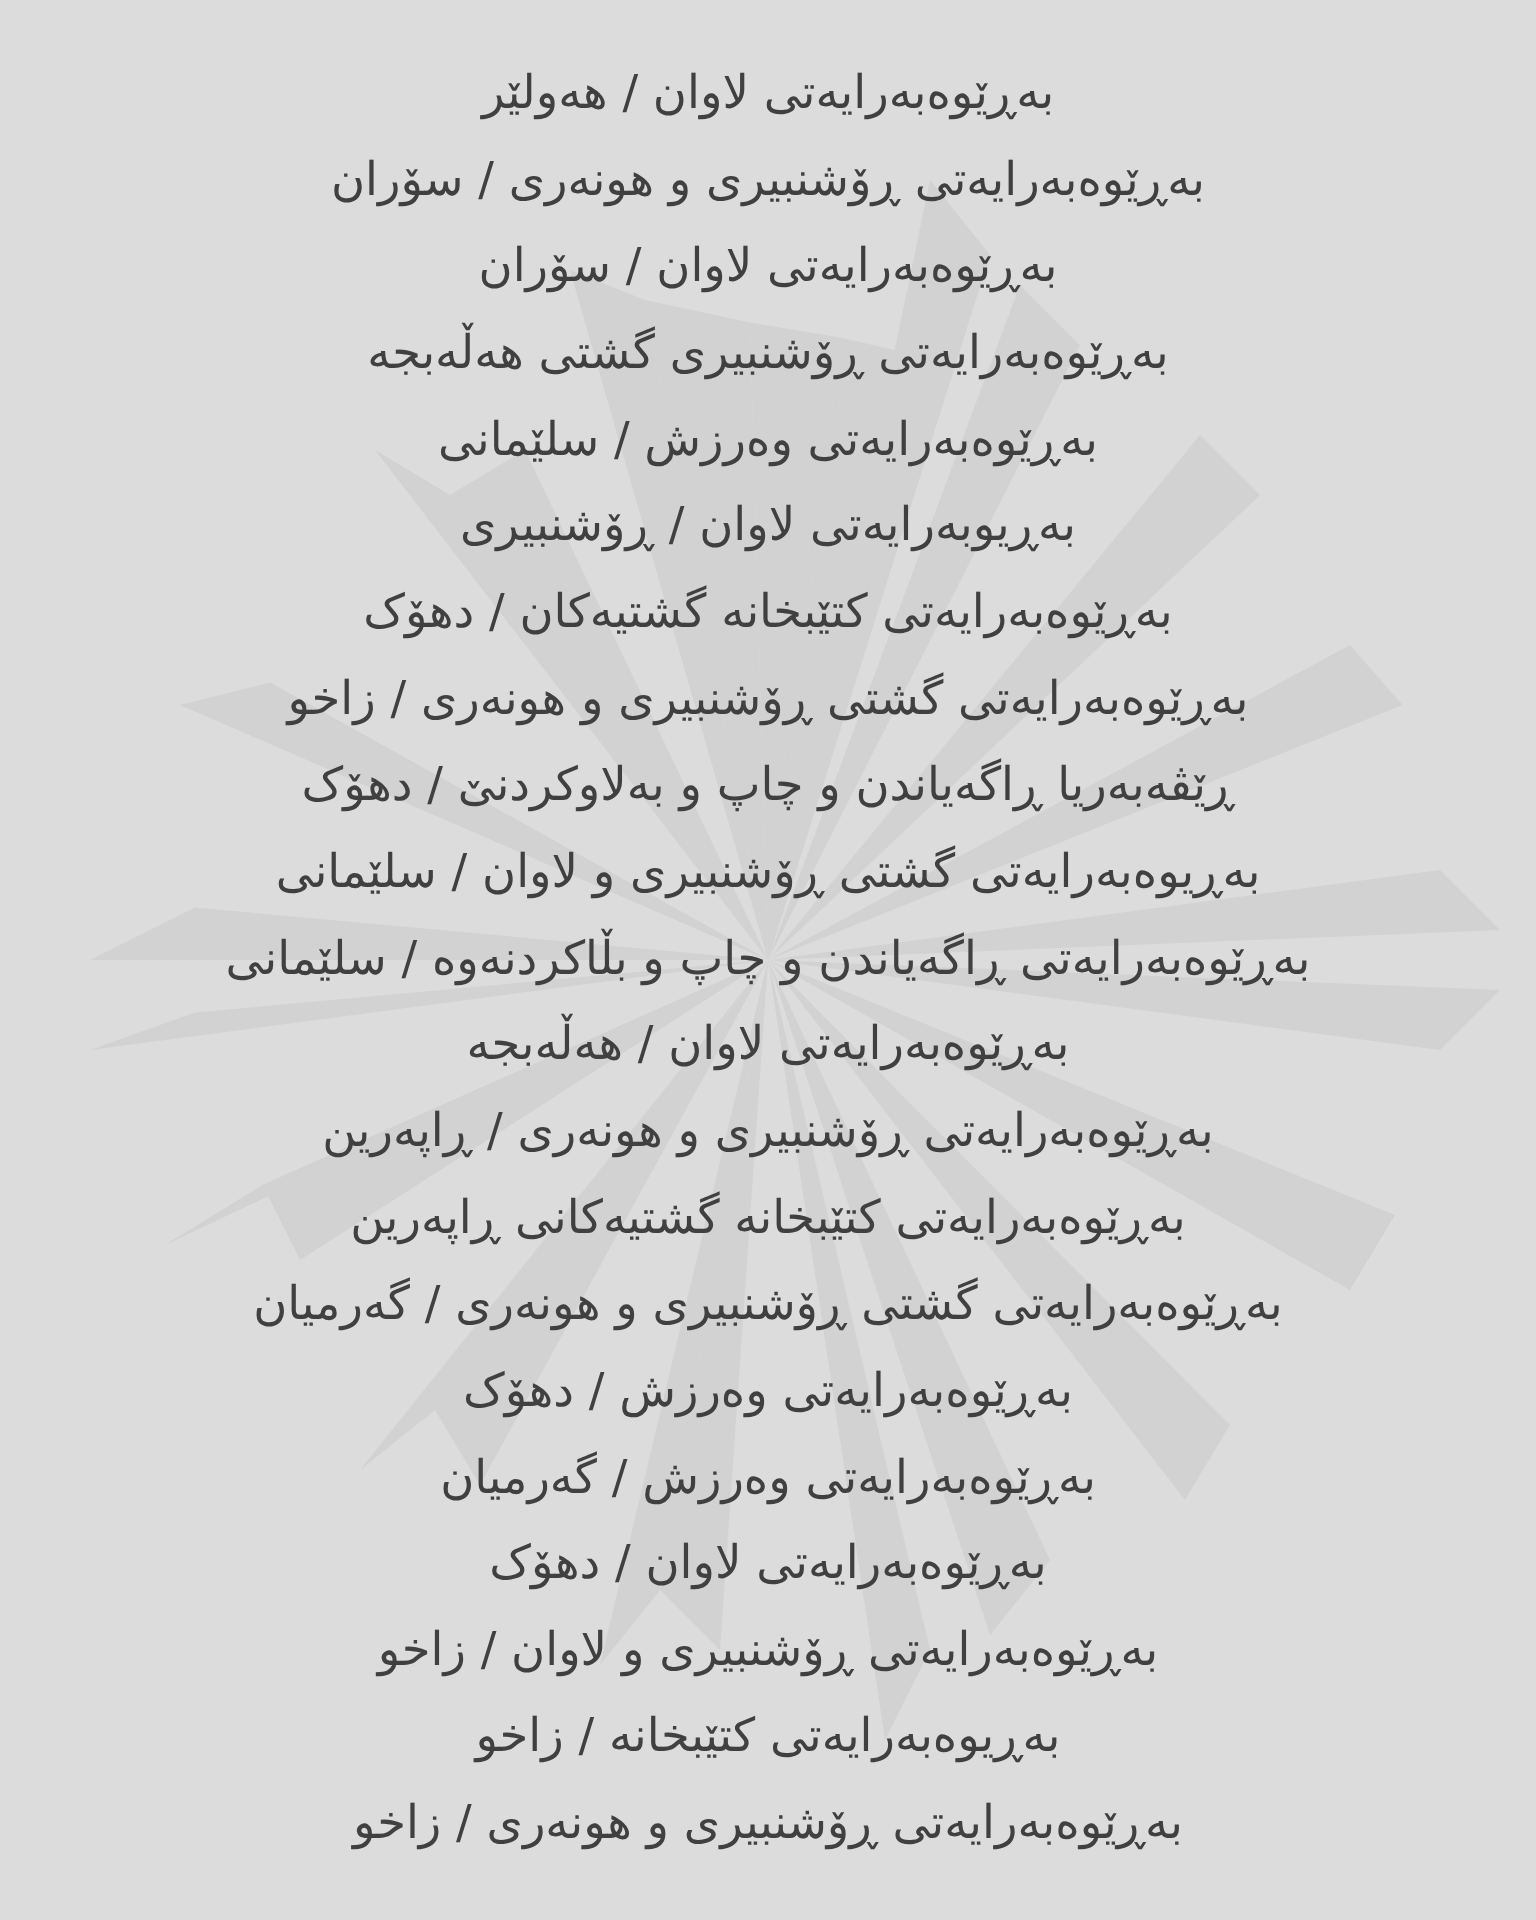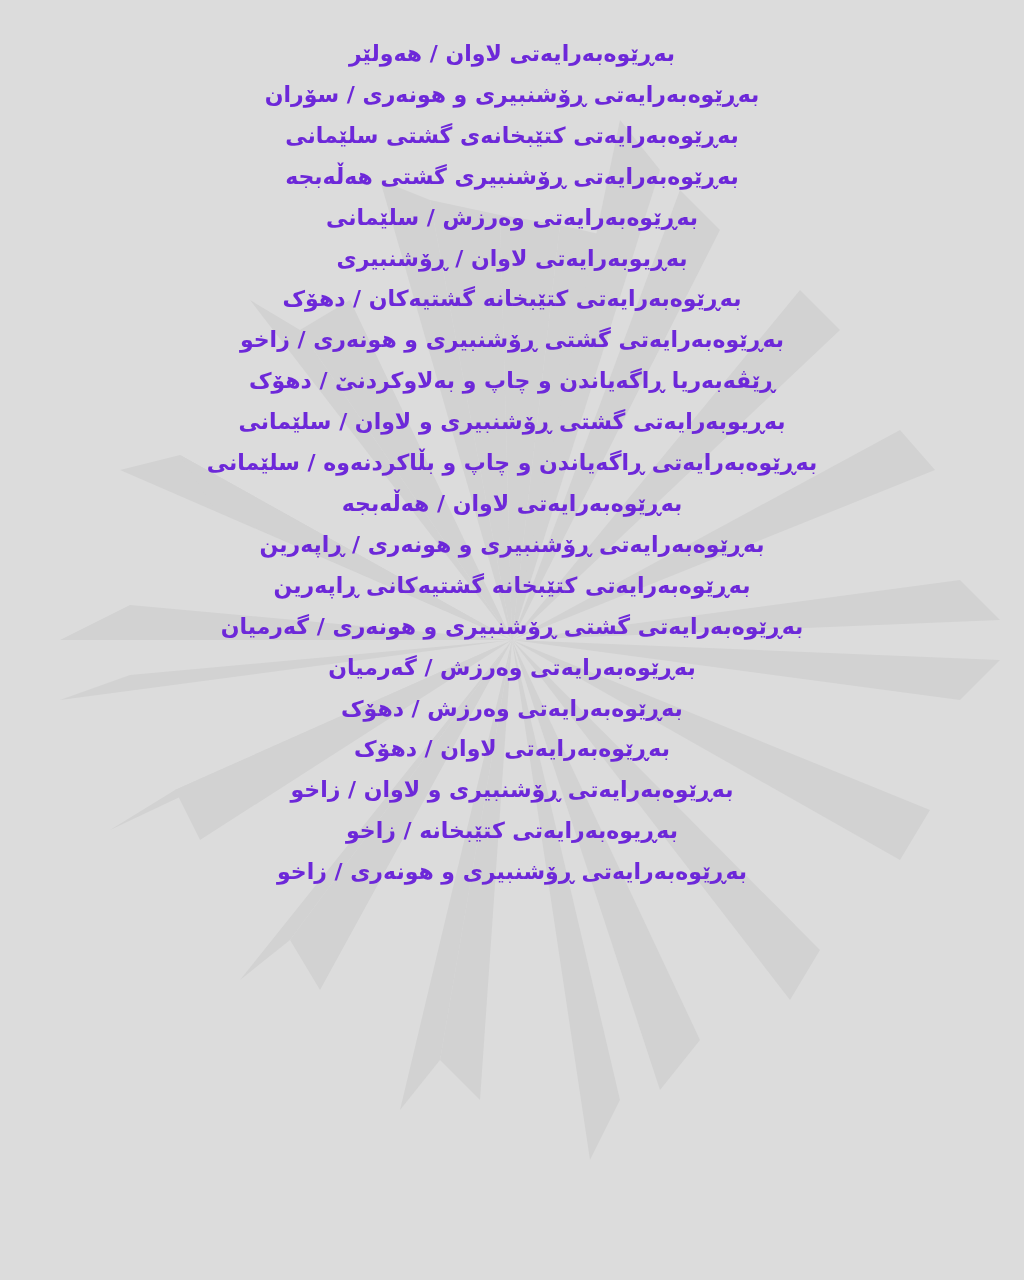--- a/index.html
+++ b/index.html
@@ -38,26 +38,26 @@
   .list {
     width: 100%;
     list-style: none;
     margin: 0;
     padding: 0;
     text-align: center;
     direction: rtl;
   }
 
   .list-item {
-    color: #6d28d9;
-    font-size: 22px;
+    color: #404040;
+    font-size: 31px;
     line-height: 1.86;
     white-space: nowrap;
     letter-spacing: 0;
-    font-weight: 700;
+    font-weight: 400;
   }
 </style>
 </head>
 <body>
 
 <div id="burst-layer">
   <svg width="1024" height="1280" viewBox="0 0 1024 1280" xmlns="http://www.w3.org/2000/svg" aria-hidden="true">
     <g fill="#d2d2d2">
       <polygon points="512,640 380,180 430,200"></polygon>
       <polygon points="512,640 430,200 500,215"></polygon>
@@ -86,33 +86,33 @@
       <polygon points="512,640 680,190 720,230"></polygon>
       <polygon points="512,640 620,120 660,170"></polygon>
     </g>
   </svg>
 </div>
 
 <div id="content">
   <ul class="list">
     <li class="list-item">بەڕێوەبەرایەتی لاوان / هەولێر</li>
     <li class="list-item">بەڕێوەبەرایەتی ڕۆشنبیری و هونەری / سۆران</li>
-    <li class="list-item">بەڕێوەبەرایەتی کتێبخانەی گشتی سلێمانی</li>
+    <li class="list-item">بەڕێوەبەرایەتی لاوان / سۆران</li>
     <li class="list-item">بەڕێوەبەرایەتی ڕۆشنبیری گشتی هەڵەبجە</li>
     <li class="list-item">بەڕێوەبەرایەتی وەرزش / سلێمانی</li>
     <li class="list-item">بەڕیوبەرایەتی لاوان / ڕۆشنبیری</li>
     <li class="list-item">بەڕێوەبەرایەتی کتێبخانە گشتیەکان / دهۆک</li>
     <li class="list-item">بەڕێوەبەرایەتی گشتی ڕۆشنبیری و هونەری / زاخو</li>
     <li class="list-item">ڕێڤەبەریا ڕاگەیاندن و چاپ و بەلاوکردنێ / دهۆک</li>
-    <li class="list-item">بەڕیوبەرایەتی گشتی ڕۆشنبیری و لاوان / سلێمانی</li>
+    <li class="list-item">بەڕیوەبەرایەتی گشتی ڕۆشنبیری و لاوان / سلێمانی</li>
     <li class="list-item">بەڕێوەبەرایەتی ڕاگەیاندن و چاپ و بڵاکردنەوە / سلێمانی</li>
     <li class="list-item">بەڕێوەبەرایەتی لاوان / هەڵەبجە</li>
     <li class="list-item">بەڕێوەبەرایەتی ڕۆشنبیری و هونەری / ڕاپەرین</li>
     <li class="list-item">بەڕێوەبەرایەتی کتێبخانە گشتیەکانی ڕاپەرین</li>
     <li class="list-item">بەڕێوەبەرایەتی گشتی ڕۆشنبیری و هونەری / گەرمیان</li>
+    <li class="list-item">بەڕێوەبەرایەتی وەرزش / دهۆک</li>
     <li class="list-item">بەڕێوەبەرایەتی وەرزش / گەرمیان</li>
-    <li class="list-item">بەڕێوەبەرایەتی وەرزش / دهۆک</li>
     <li class="list-item">بەڕێوەبەرایەتی لاوان / دهۆک</li>
     <li class="list-item">بەڕێوەبەرایەتی ڕۆشنبیری و لاوان / زاخو</li>
     <li class="list-item">بەڕیوەبەرایەتی کتێبخانە / زاخو</li>
     <li class="list-item">بەڕێوەبەرایەتی ڕۆشنبیری و هونەری / زاخو</li>
   </ul>
 </div>
 
 </body></html>

